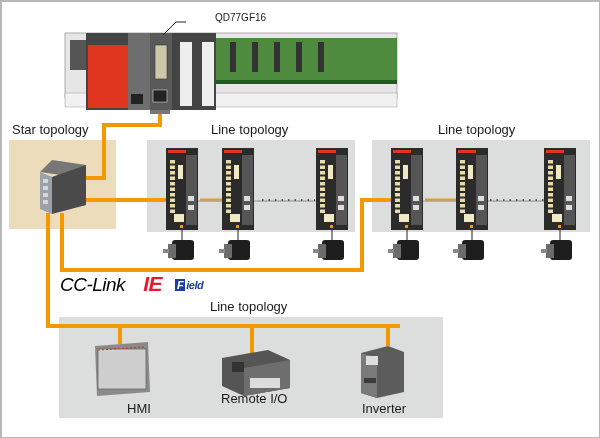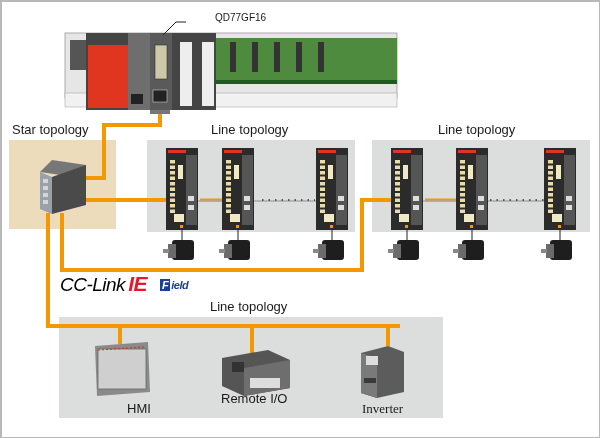--- a/index.html
+++ b/index.html
@@ -4,42 +4,42 @@
 <style>
   html, body { margin: 0; padding: 0; }
   body { width: 600px; height: 438px; position: relative; background: #fff; font-family: "Liberation Sans", sans-serif; overflow: hidden; }
   .frame { position: absolute; left: 0; top: 0; width: 597px; height: 435px; border: 2px solid #b8b8b8; border-right-width: 2px; box-sizing: content-box; }
   .label { position: absolute; font-size: 13px; color: #1a1a1a; white-space: nowrap; }
   .panel { position: absolute; background: #dcdddd; }
   .star-panel { position: absolute; background: #ecdcbc; }
   svg { position: absolute; left: 0; top: 0; }
   .logo { position: absolute; left: 60px; top: 272px; font-style: italic; font-weight: bold; font-size: 19px; letter-spacing: -0.5px; white-space: nowrap; }
   .logo .cc { color: #000000; font-weight: normal; font-family: "Liberation Sans", sans-serif; }
-  .logo .ie { color: #e8182c; font-size: 21px; margin-left: 3px; }
+  .logo .ie { color: #e8182c; font-size: 21px; margin-left: 18px; }
   .logo .field { display: inline-block; margin-left: 13px; font-size: 11px; color: #1b3f9a; vertical-align: 2px; }
   .logo .field .f { display: inline-block; background: #1b3f9a; color: #fff; padding: 0 2px; margin-right: 1px; font-size: 11px; line-height: 12px; }
 </style>
 </head>
 <body>
 
 <div class="frame"></div>
 
 <div class="star-panel" style="left:9px;top:140px;width:107px;height:89px;"></div>
 <div class="panel" style="left:147px;top:140px;width:208px;height:92px;"></div>
 <div class="panel" style="left:372px;top:140px;width:218px;height:92px;"></div>
 <div class="panel" style="left:59px;top:317px;width:384px;height:101px;"></div>
 
 <div class="label" style="left:187px;top:12px;font-size:10px;margin-left:28px;">QD77GF16</div>
 <div class="label" style="left:12px;top:122px;">Star topology</div>
 <div class="label" style="left:211px;top:122px;">Line topology</div>
 <div class="label" style="left:438px;top:122px;">Line topology</div>
 <div class="label" style="left:210px;top:299px;">Line topology</div>
 <div class="label" style="left:107px;top:401px;margin-left:20px;">HMI</div>
 <div class="label" style="left:221px;top:391px;">Remote I/O</div>
-<div class="label" style="left:362px;top:401px;font-family:Liberation Serif, serif;">Inverter</div>
+<div class="label" style="left:362px;top:401px;">Inverter</div>
 
 <div class="logo">
   <span class="cc">CC-Link</span><span class="ie">IE</span><span class="field"><span class="f">F</span><span>ield</span></span>
 </div>
 
 <svg width="600" height="438" viewBox="0 0 600 438">
 
   <g fill="none" stroke="#f39800" stroke-width="4">
 
     <polyline points="160,112 160,125 104,125 104,178 84,178"></polyline>

